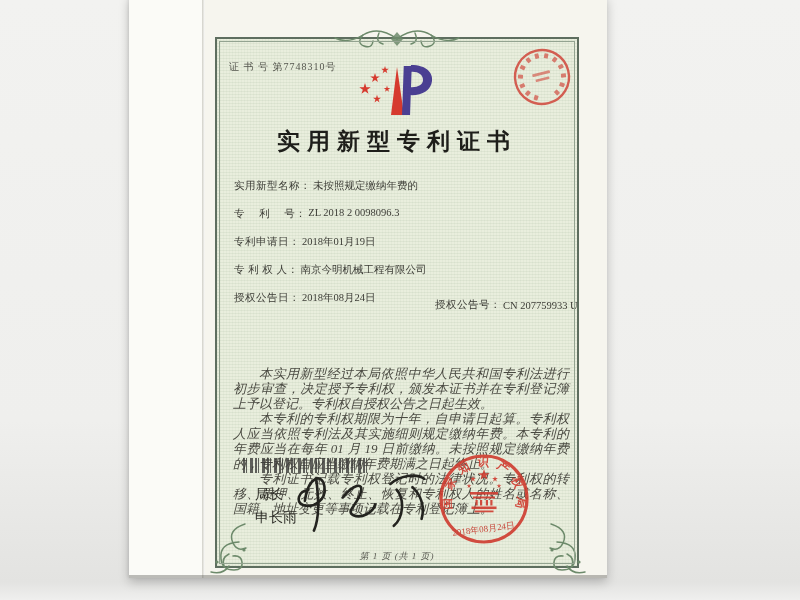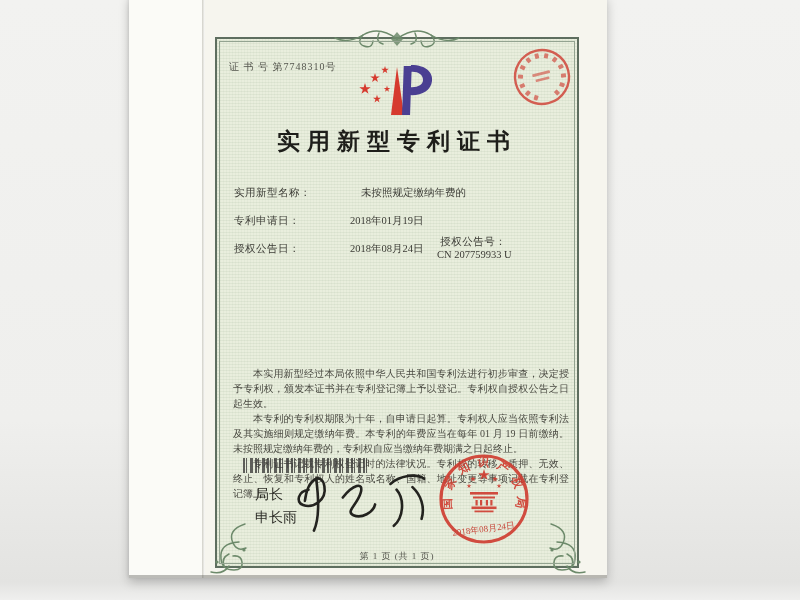--- a/index.html
+++ b/index.html
@@ -28,42 +28,42 @@
 
   .cert-no { position:absolute; left:12px; top:21px; font-size:10px; letter-spacing:1px; color:#55564e; }
 
   .logo { position:absolute; left:138px; top:20px; width:80px; height:64px; }
   .agent-seal { position:absolute; left:294px; top:7px; width:62px; height:62px; opacity:.85; }
 
   .title { position:absolute; left:0; right:0; top:87px; text-align:center;
            font-size:23px; font-weight:bold; color:#1e1e1a; letter-spacing:7px; padding-left:0; }
 
   .fields { position:absolute; left:17px; top:140px; right:8px; font-size:10.5px; color:#3c3c36; }
-  .field-row { position:relative; height:28px; display:flex; align-items:center; white-space:nowrap;gap:48px; }
+  .field-row { position:relative; height:28px; display:flex; white-space:nowrap; }
   .field-label { letter-spacing:.5px; }
   .field-value { margin-left:2px; }
-  .grant-right { position:absolute; left:201px; top:0; height:28px; display:flex; align-items:center;flex-direction:column; }
-
-  .body-text { position:absolute; left:16px; top:327px; width:336px; font-size:10px;
-               line-height:15px; color:#4a4a42; text-align:justify; }
+  .grant-right { position:absolute; left:201px; top:0; height:28px; display:flex; align-items:center; }
+
+  .body-text { position:absolute; left:16px; top:327px; width:336px; font-size:13px;
+               line-height:15px; color:#4a4a42; text-align:justify; font-style:italic; }
   .body-text p { text-indent:2em; margin:0; }
 
   .barcode { position:absolute; left:26px; top:419px; width:124px; height:15px; opacity:.8;
              background:repeating-linear-gradient(90deg,
                #3c3c3a 0 2px, transparent 2px 3px,
                #3c3c3a 3px 4px, transparent 4px 7px,
                #3c3c3a 7px 10px, transparent 10px 12px); }
 
   .big-seal { position:absolute; left:212px; top:414px; width:110px; height:100px; }
 
   .director { position:absolute; left:38px; top:444px; font-size:14px; color:#2e2e28; line-height:23px; }
   .signature { position:absolute; left:62px; top:424px; width:160px; height:80px; transform:rotate(-2deg); }
 
   .page-footer { position:absolute; left:0; right:0; top:511px; text-align:center;
-                 font-size:9px; color:#55564e; letter-spacing:1px; }
+                 font-size:9px; color:#55564e; letter-spacing:1px;font-style:italic; }
 
   .ornament-top { position:absolute; left:50%; top:-14px; transform:translateX(-50%); }
   .flourish-bl { position:absolute; left:-12px; bottom:-10px; }
   .flourish-br { position:absolute; right:-14px; bottom:-10px; transform:scaleX(-1); }
 </style>
 </head>
 <body>
 
 <div class="photo">
   <div class="paper">
@@ -125,22 +125,30 @@
       </svg>
 
       <div class="title">实用新型专利证书</div>
 
       <div class="fields">
         <div class="field-row">
           <span class="field-label">实用新型名称：</span>
           <span class="field-value">未按照规定缴纳年费的</span>
         </div>
         <div class="field-row">
+          <span class="field-label">专　 利　 号：</span>
+          <span class="field-value">ZL 2018 2 0098096.3</span>
+        </div>
+        <div class="field-row">
           <span class="field-label">专利申请日：</span>
           <span class="field-value">2018年01月19日</span>
+        </div>
+        <div class="field-row">
+          <span class="field-label">专 利 权 人：</span>
+          <span class="field-value">南京今明机械工程有限公司</span>
         </div>
         <div class="field-row">
           <span class="field-label">授权公告日：</span>
           <span class="field-value">2018年08月24日</span>
           <span class="grant-right">
             <span class="field-label">授权公告号：</span>
             <span class="field-value">CN 207759933 U</span>
           </span>
         </div>
       </div>

